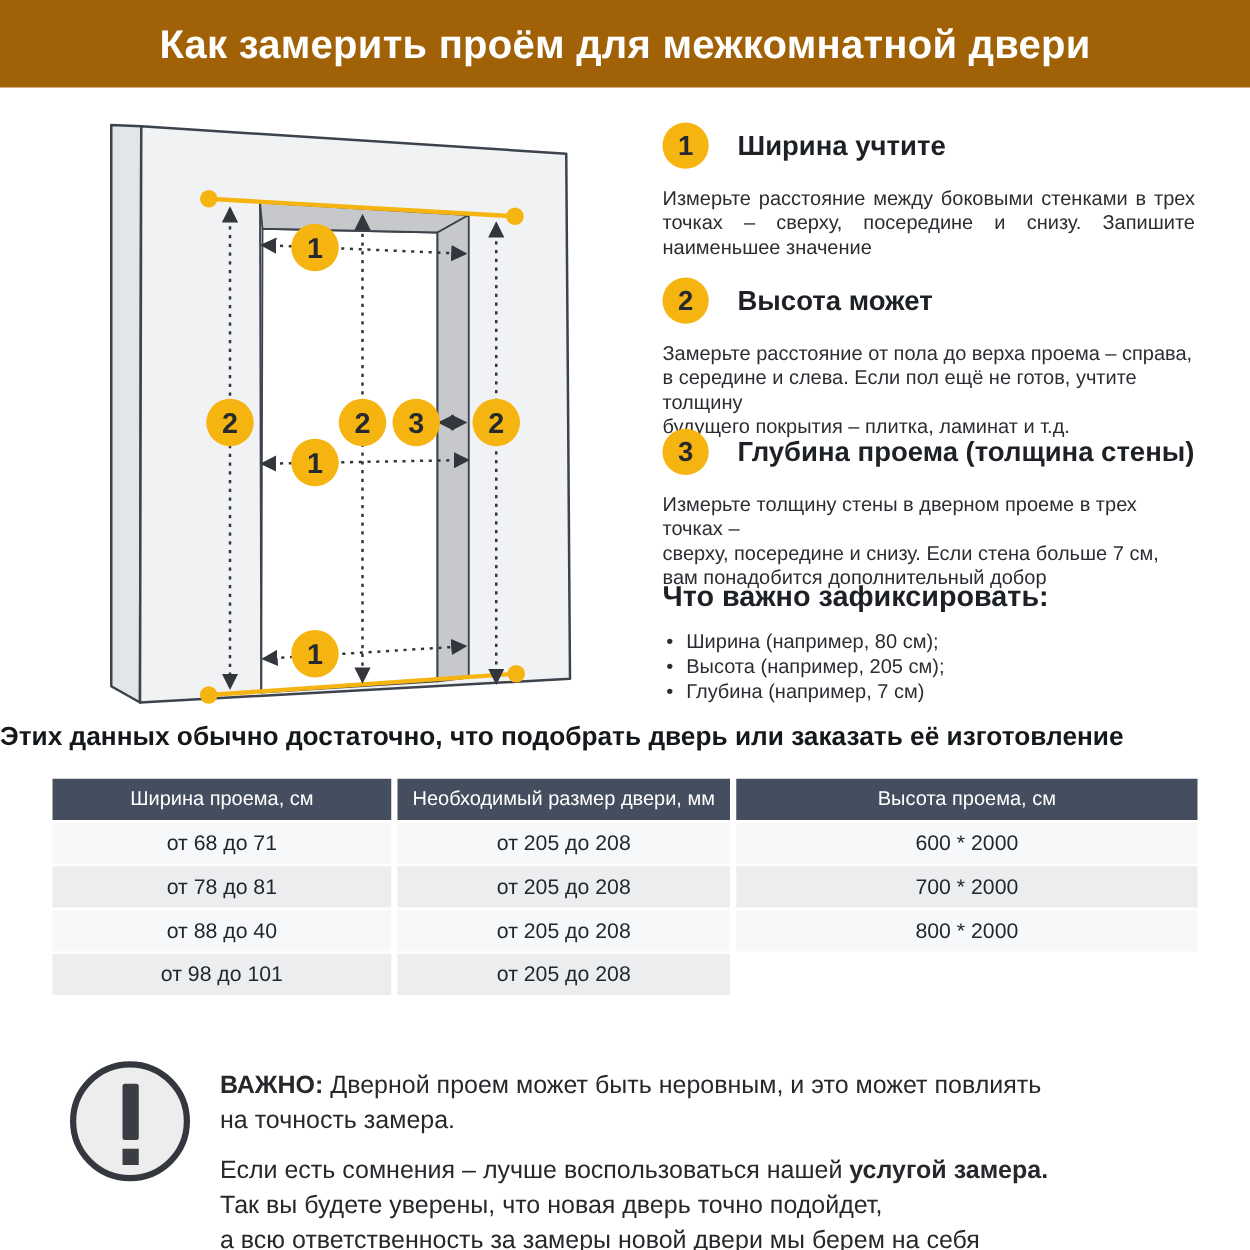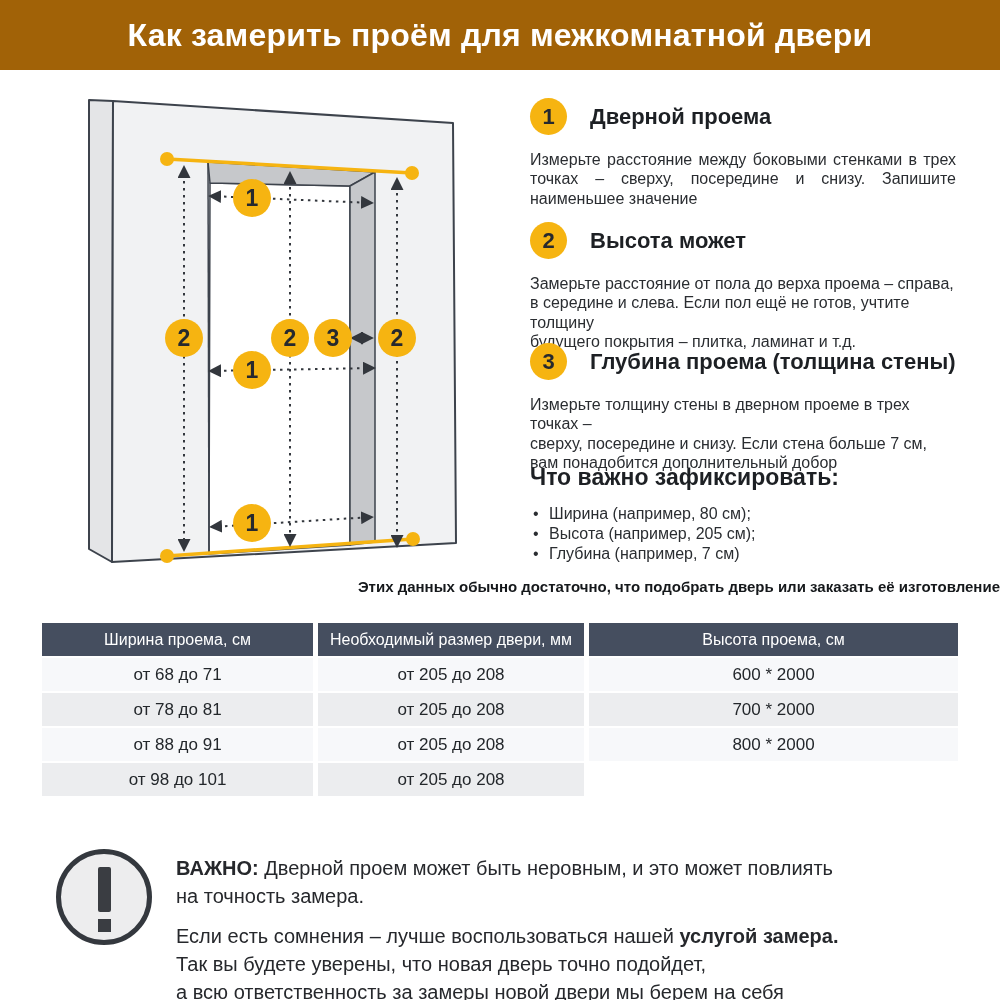--- a/index.html
+++ b/index.html
@@ -27,22 +27,22 @@
   .step-body{margin:15px 0 0;font-size:16px;line-height:19.3px;color:#2a2d31}
   .just{text-align:justify}
 
   .checklist{position:absolute;left:0;top:374px;width:426px}
   .checklist h3{margin:0;font-size:23px;font-weight:bold;color:#1d2024}
   .checklist ul{margin:13px 0 0;padding:0;list-style:none}
   .checklist li{font-size:16px;line-height:20px;color:#2a2d31;padding-left:19px;position:relative}
   .checklist li::before{content:"\2022";position:absolute;left:3px;top:0}
 
   
-  .lead{position:absolute;left:0;top:578px;width:1000px;text-align:right;
-        font-size:15px;font-weight:bold;color:#15181b}
+  .lead{position:absolute;left:0;top:578px;width:1000px;text-align:left;
+        font-size:21px;font-weight:bold;color:#15181b}
 
   
   .door-table{position:absolute;left:42px;top:623px;width:916px;display:grid;
               grid-template-columns:271px 266px 369px;gap:2px 5px;background:#ffffff}
   .th{height:33px;background:#454e5f;color:#ffffff;font-size:16px;
       display:flex;align-items:center;justify-content:center}
   .td{height:33px;font-size:17px;color:#23272b;display:flex;align-items:center;justify-content:center}
   .rowa{background:#f7f8fa}
   .rowb{background:#ecedef}
 
@@ -132,21 +132,21 @@
       <circle cx="293" cy="248" r="19" fill="#f6b411"></circle>
       <text class="mnum" x="293" y="256">3</text>
     </g>
   </svg>
 
   <div class="steps">
 
     <section class="step step-1">
       <div class="step-head">
         <div class="badge">1</div>
-        <h2>Дверной проема</h2>
+        <h2>Ширина учтите</h2>
       </div>
       <p class="step-body just">Измерьте расстояние между боковыми стенками в трех точках – сверху, посередине и снизу. Запишите наименьшее значение</p>
     </section>
 
     <section class="step step-2">
       <div class="step-head">
         <div class="badge">2</div>
         <h2>Высота может</h2>
       </div>
       <p class="step-body"><span>Замерьте расстояние от пола до верха проема – справа,</span><br><span>в середине и слева. Если пол ещё не готов, учтите толщину</span><br><span>будущего покрытия – плитка, ламинат и т.д.</span></p>
@@ -178,21 +178,21 @@
     <div class="th">Высота проема, см</div>
 
     <div class="td rowa">от 68 до 71</div>
     <div class="td rowa">от 205 до 208</div>
     <div class="td rowa">600 * 2000</div>
 
     <div class="td rowb">от 78 до 81</div>
     <div class="td rowb">от 205 до 208</div>
     <div class="td rowb">700 * 2000</div>
 
-    <div class="td rowa">от 88 до 91</div>
+    <div class="td rowa">от 88 до 40</div>
     <div class="td rowa">от 205 до 208</div>
     <div class="td rowa">800 * 2000</div>
 
     <div class="td rowb">от 98 до 101</div>
     <div class="td rowb">от 205 до 208</div>
   </div>
 
   <div class="warning-icon">
     <div class="excl-bar"></div>
     <div class="excl-dot"></div>

